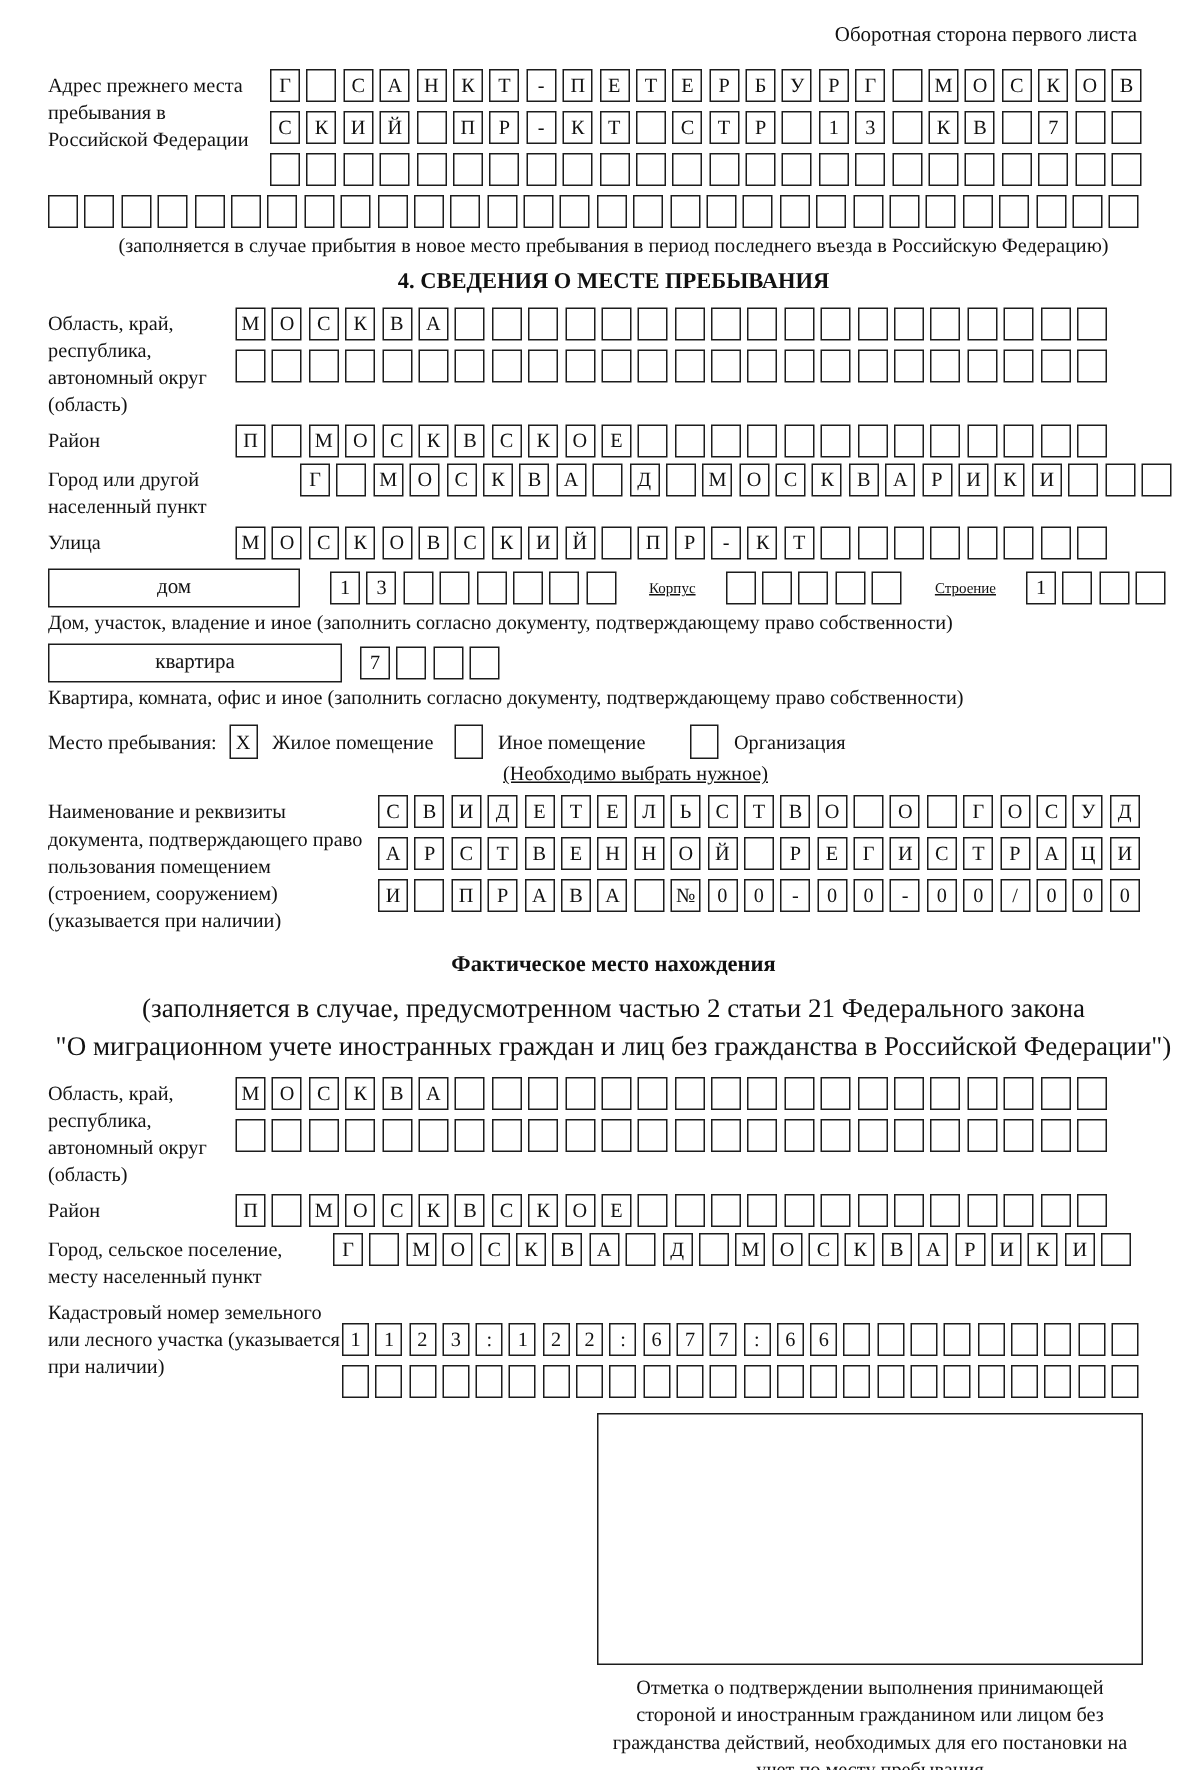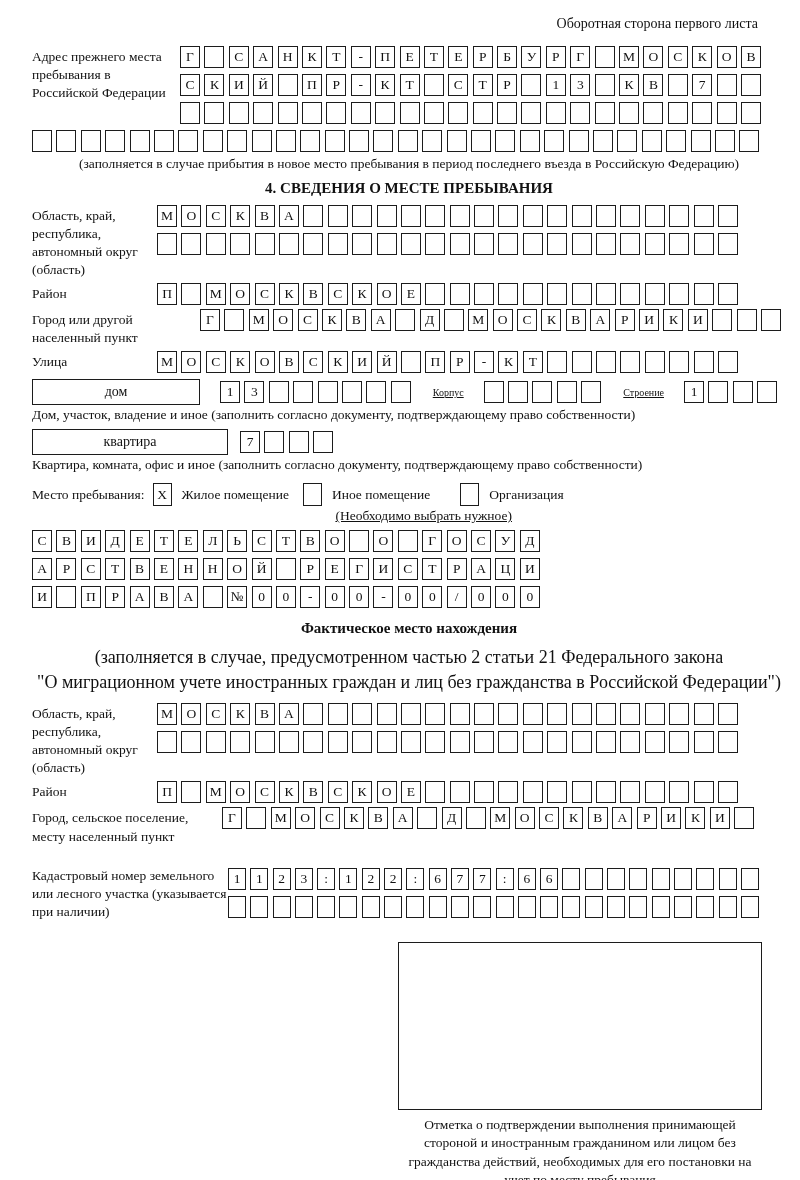--- a/index.html
+++ b/index.html
@@ -8,21 +8,21 @@
   .page { width:800px; height:1180px; padding:16px 14px 0 32px; position:relative; }
 
   .back-note { text-align:right; font-size:14px; padding-right:28px; margin-bottom:14px; }
 
   .field { display:flex; margin-bottom:4px; }
   .flabel { font-size:13.5px; line-height:1.34; padding-top:2px; flex:0 0 auto; }
   .lw148 .flabel { width:148px; }
   .lw125 .flabel { width:125px; }
   .lw220 .flabel { width:220px; }
   .lw190 .flabel { width:190px; }
-  .lw196 .flabel { width:196px;margin-top:15px; }
+  .lw196 .flabel { width:196px; }
   .rows { display:flex; flex-direction:column; gap:6px; }
 
   .boxrow { display:flex; gap:4.4px; }
   .boxrow.sm { gap:4.3px; }
   .cell { width:20px; height:22px; border:1.6px solid #1c1c1c; display:flex; align-items:center;
           justify-content:center; font-size:13.5px; flex:0 0 auto; background:#fff; }
   .boxrow.sm .cell { width:18px; }
   .fullrow { margin:6px 0 4px 0; }
 
   .caption { font-size:13.5px; margin:2px 0 6px 0; }
@@ -376,20 +376,21 @@
     <span class="checkbox">X</span>
     <span>Жилое помещение</span>
     <span class="checkbox opt-gap1"></span>
     <span>Иное помещение</span>
     <span class="checkbox opt-gap2"></span>
     <span>Организация</span>
   </div>
   <div class="hint">(Необходимо выбрать нужное)</div>
 
   <div class="field lw220">
+    <div class="flabel">Наименование и реквизиты документа, подтверждающего право пользования помещением (строением, сооружением) (указывается при наличии)</div>
     <div class="rows">
       <div class="boxrow">
           <div class="cell">С</div>
           <div class="cell">В</div>
           <div class="cell">И</div>
           <div class="cell">Д</div>
           <div class="cell">Е</div>
           <div class="cell">Т</div>
           <div class="cell">Е</div>
           <div class="cell">Л</div>

